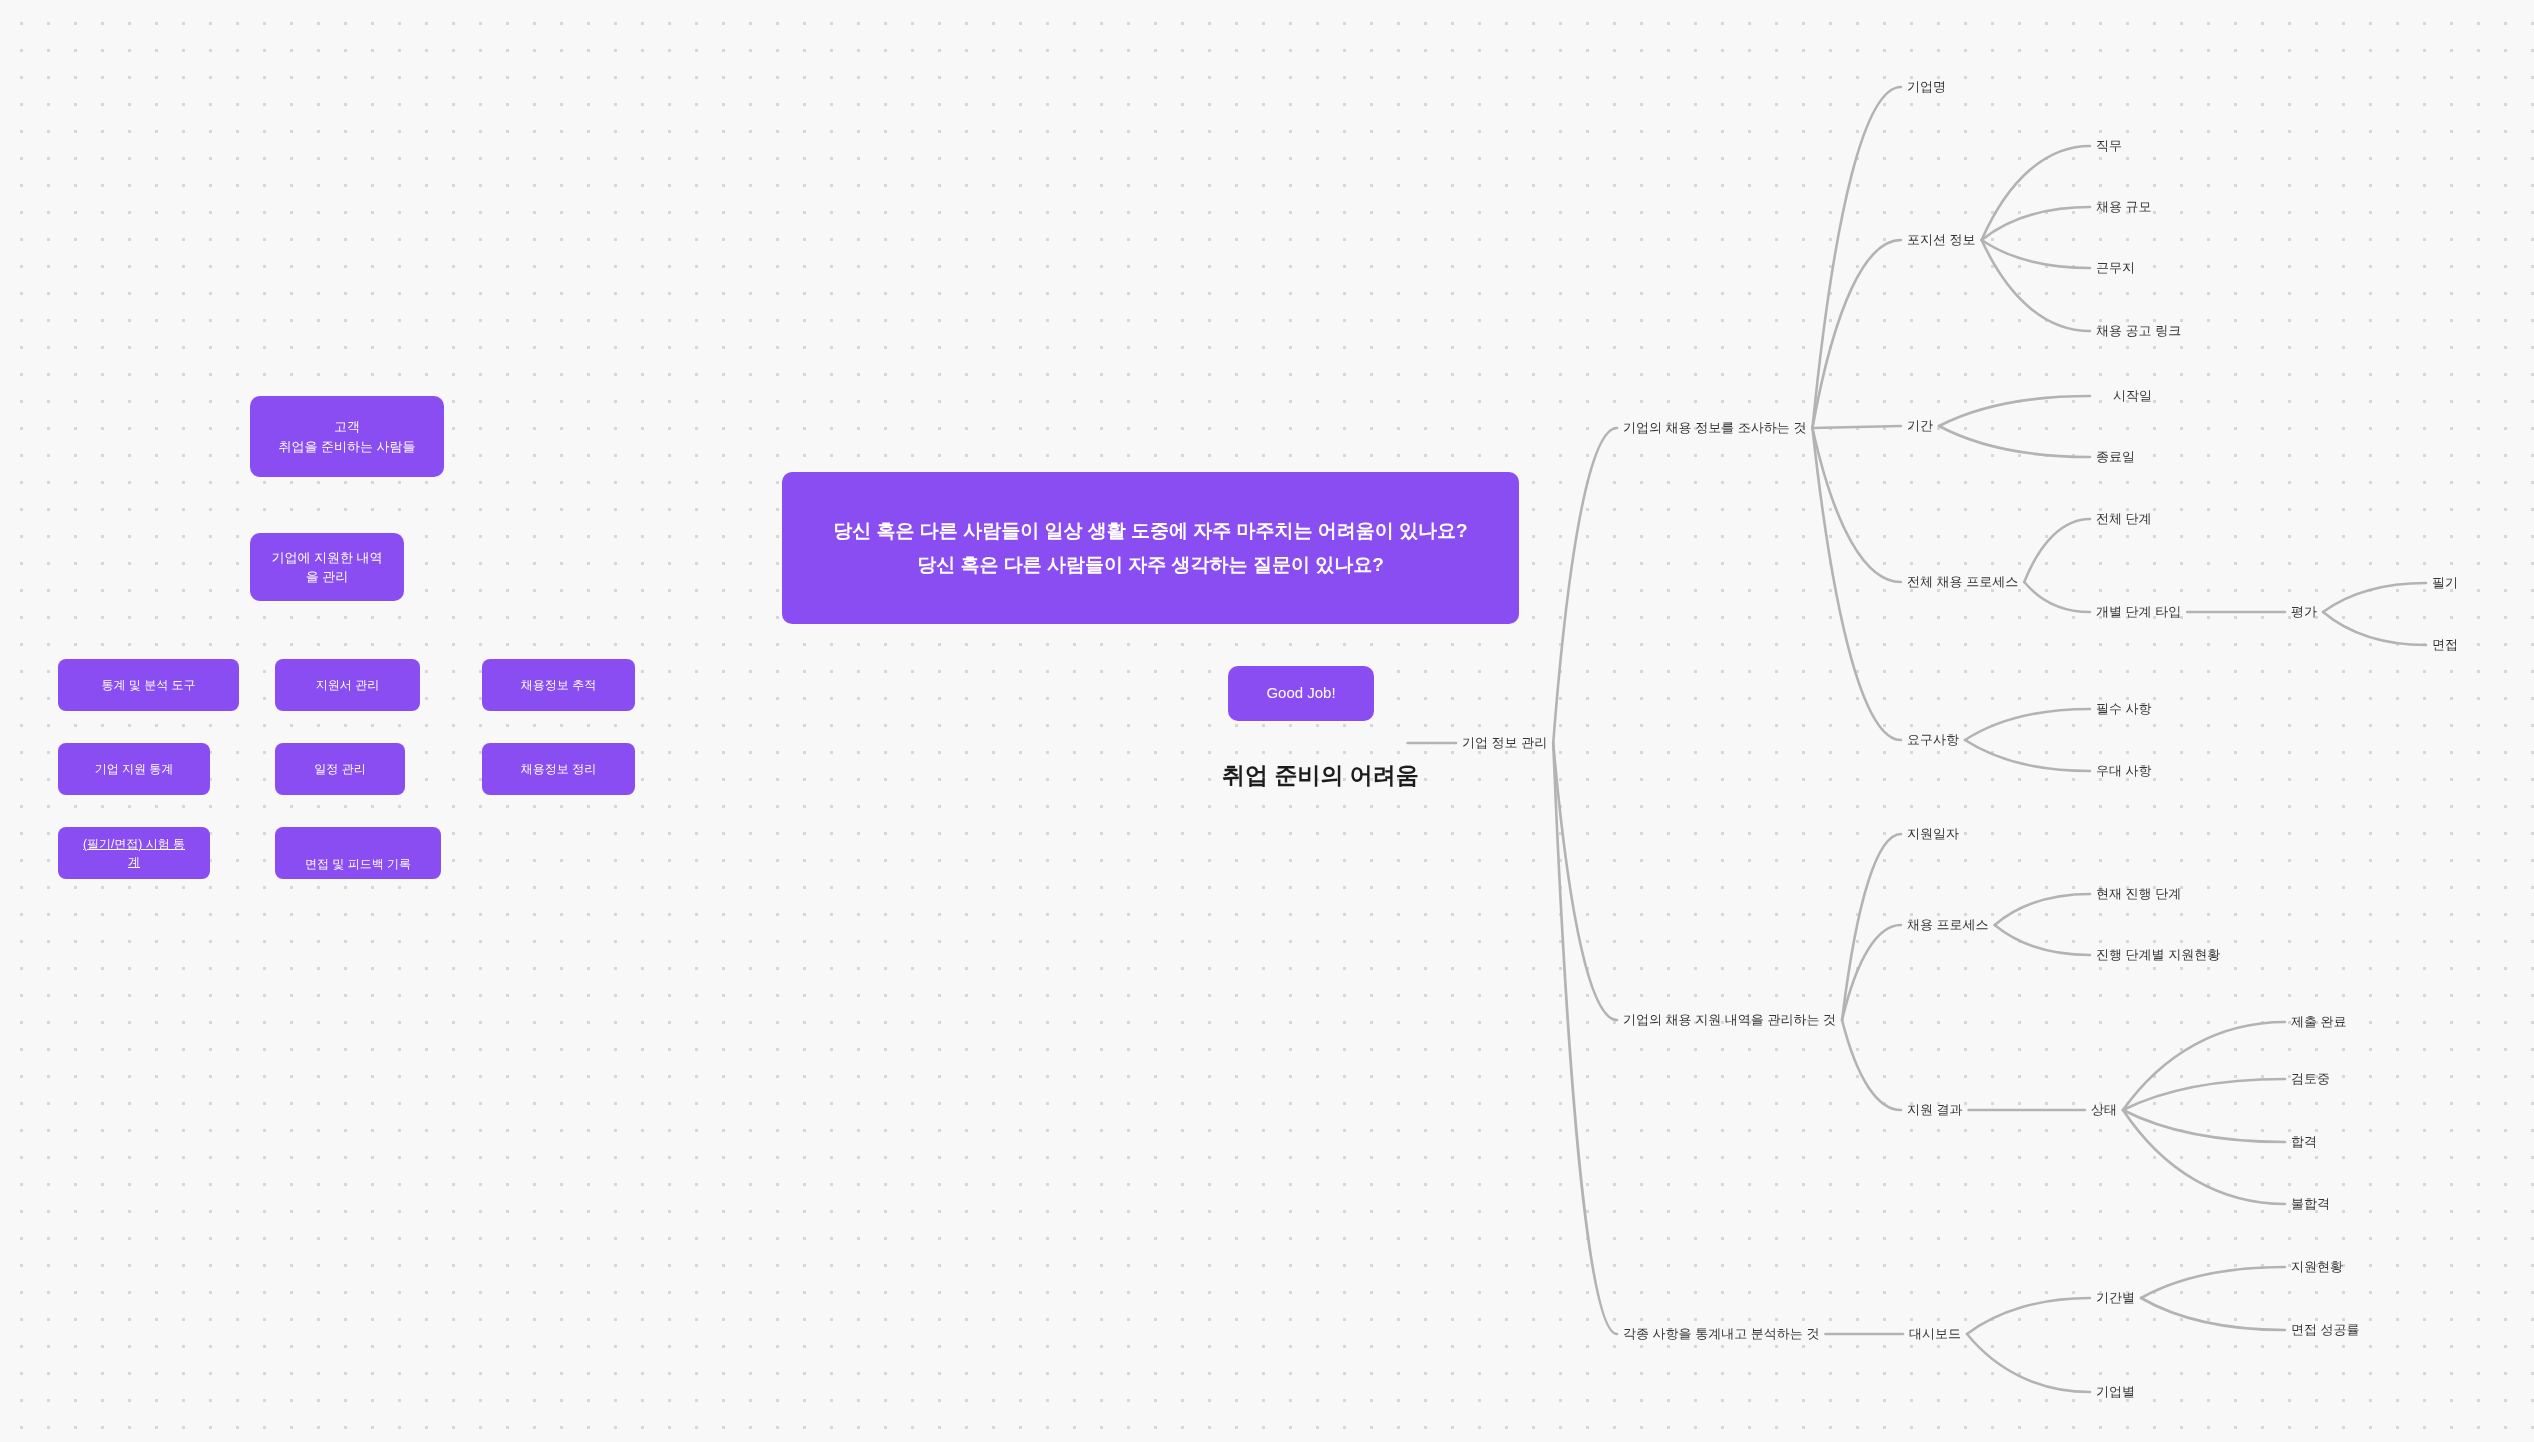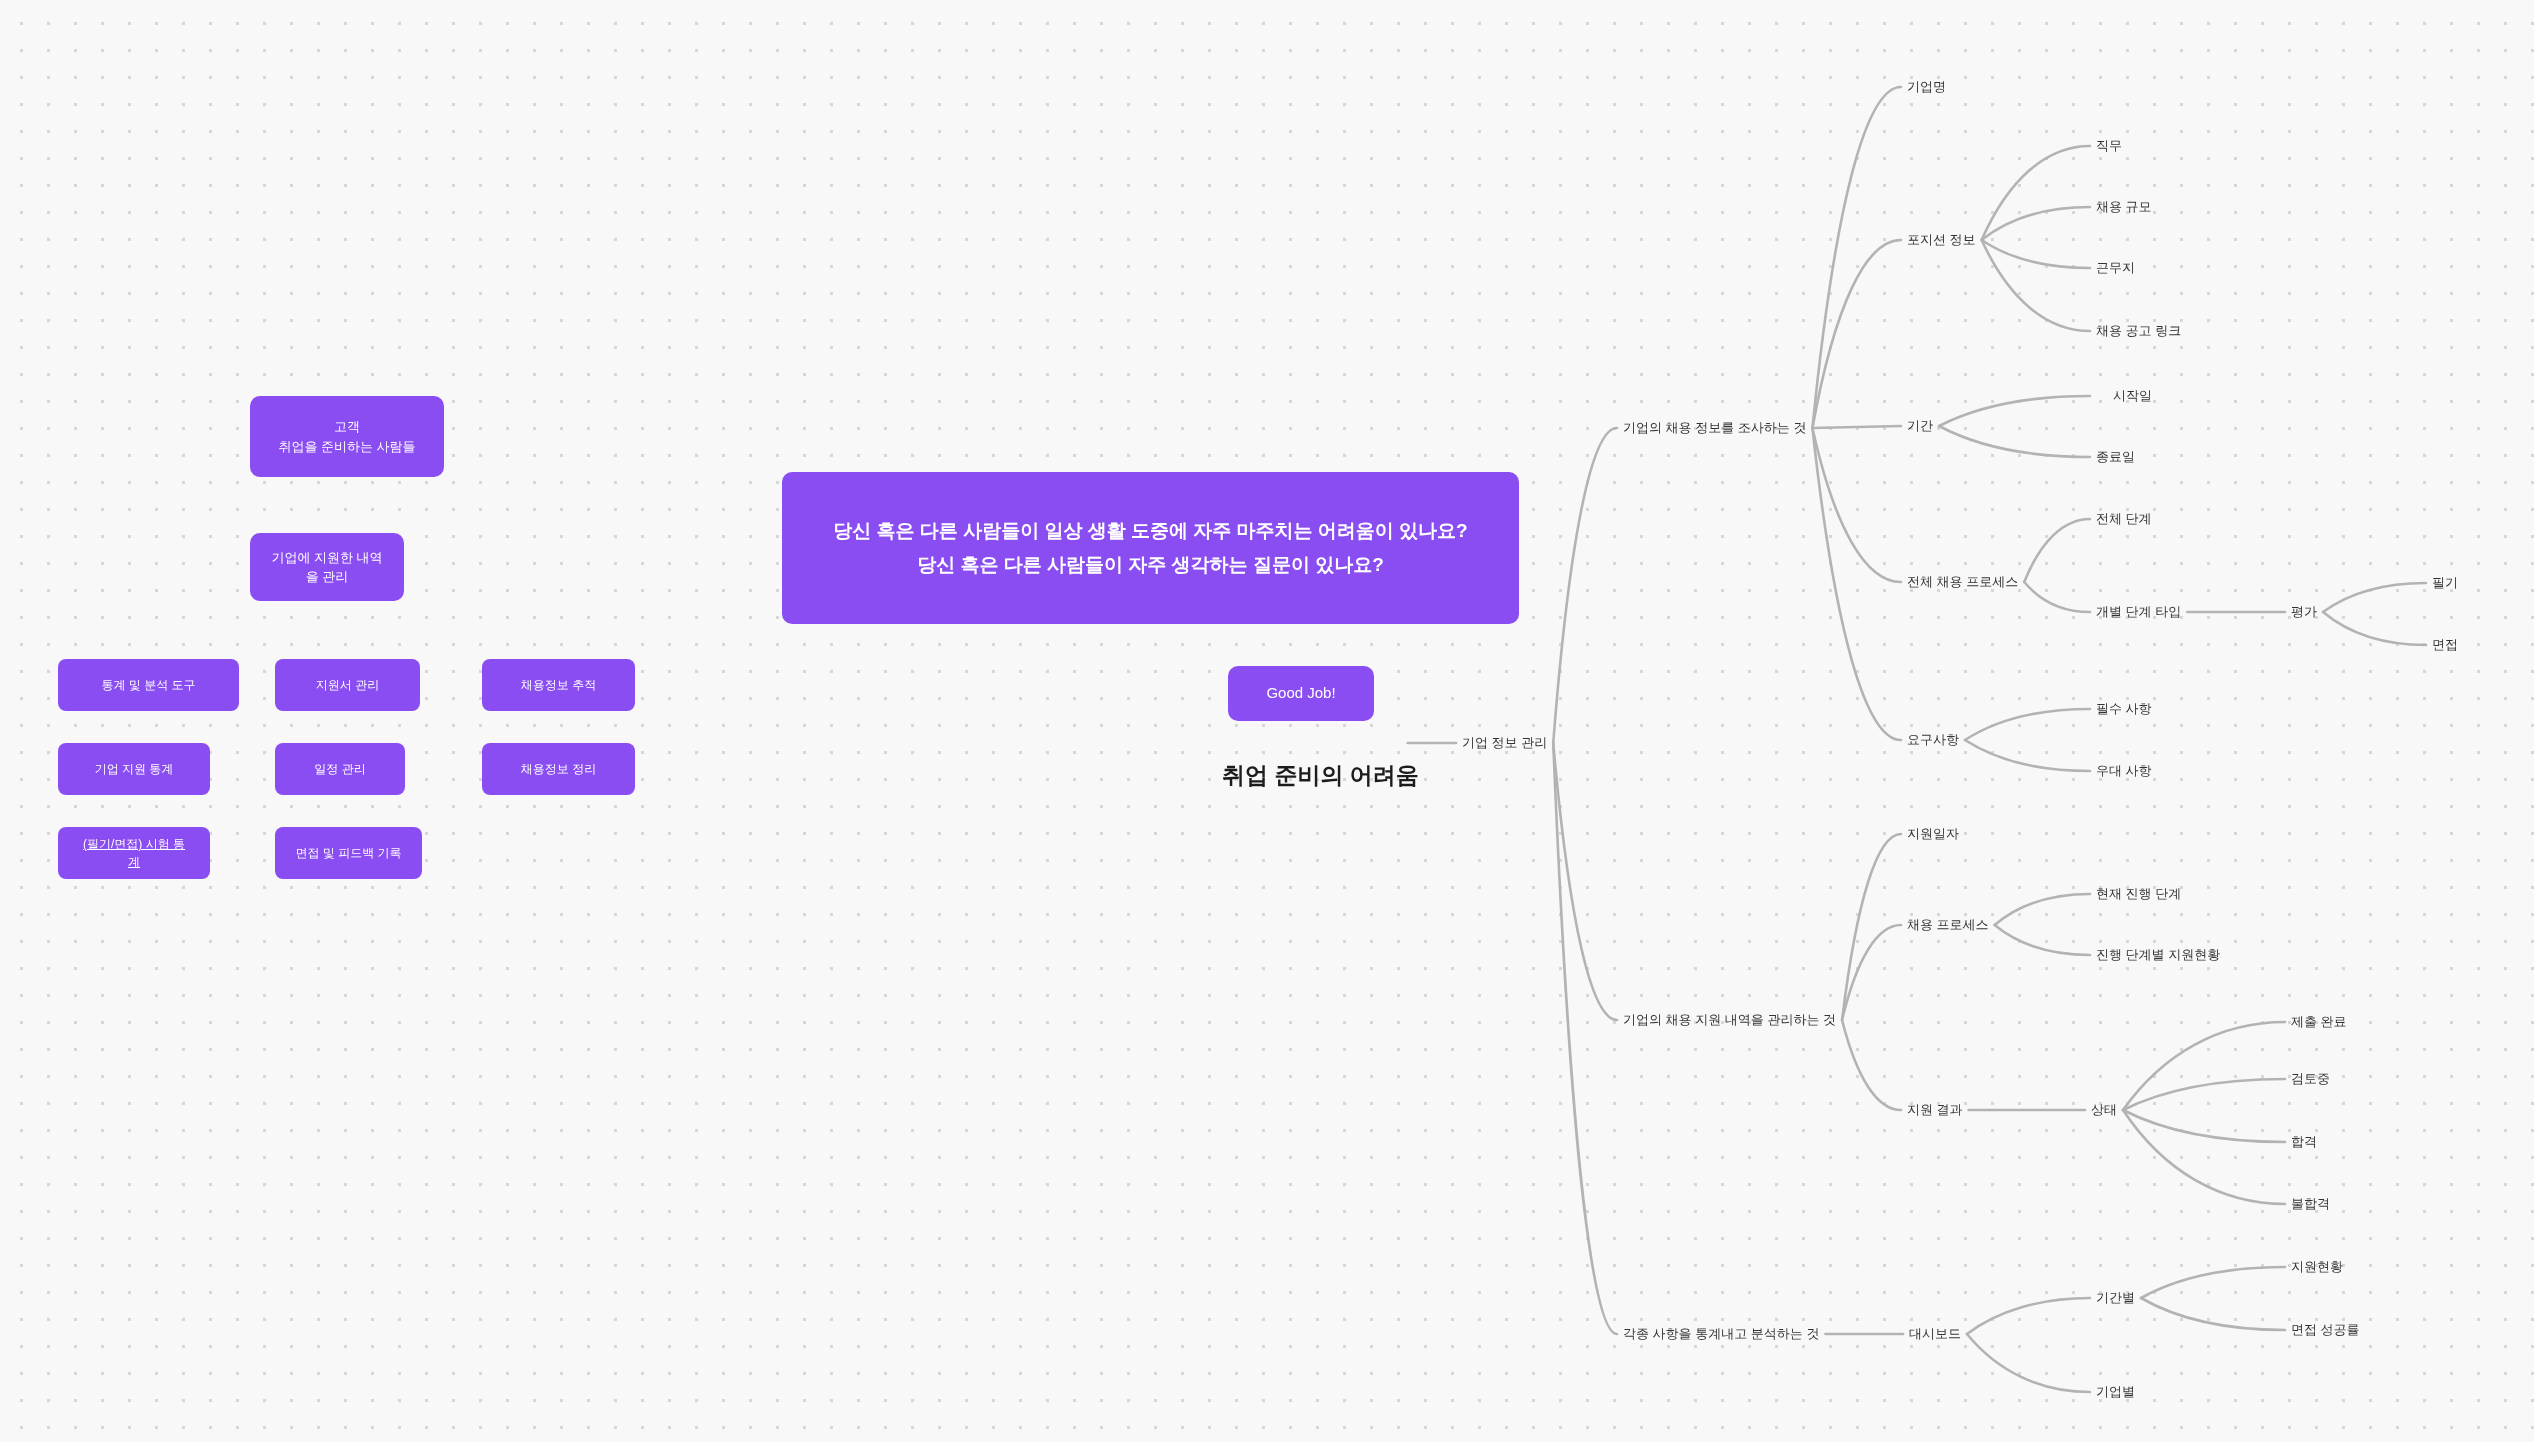--- a/index.html
+++ b/index.html
@@ -142,21 +142,21 @@
   </div>
   <div class="card feature" style="left: 275px; top: 743px; width: 130px; height: 52px; background: rgb(138, 77, 242);">
     <span>일정 관리</span>
   </div>
   <div class="card feature" style="left: 482px; top: 743px; width: 153px; height: 52px; background: rgb(138, 77, 242);">
     <span>채용정보 정리</span>
   </div>
   <div class="card feature" style="left: 58px; top: 827px; width: 152px; height: 52px; background: rgb(138, 77, 242); text-decoration: underline;">
     <span>(필기/면접) 시험 통계</span>
   </div>
-  <div class="card feature" style="left: 275px; top: 827px; width: 147px; height: 52px; background: rgb(138, 77, 242);">
+  <div class="card feature" style="left: 275px; top: 827px; width: 166px; height: 52px; background: rgb(138, 77, 242); justify-content: flex-end;">
     <span>면접 및 피드백 기록</span>
   </div>
 
   <div class="card question" style="left: 782px; top: 472px; width: 737px; height: 152px; background: rgb(138, 77, 242);">
     <span>당신 혹은 다른 사람들이 일상 생활 도중에 자주 마주치는 어려움이 있나요?</span>
     <span>당신 혹은 다른 사람들이 자주 생각하는 질문이 있나요?</span>
   </div>
 
   <div class="card goodjob" style="left: 1228px; top: 666px; width: 146px; height: 55px; background: rgb(138, 77, 242);">
     <span>Good Job!</span>

